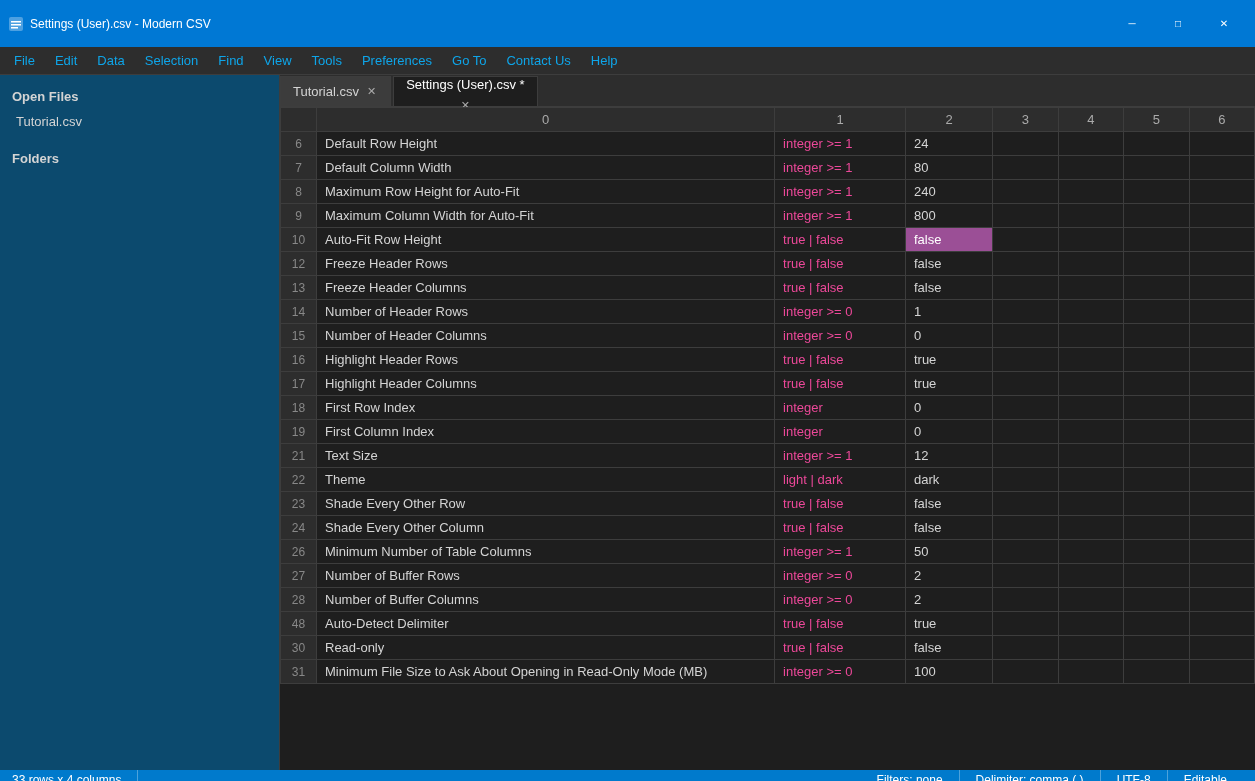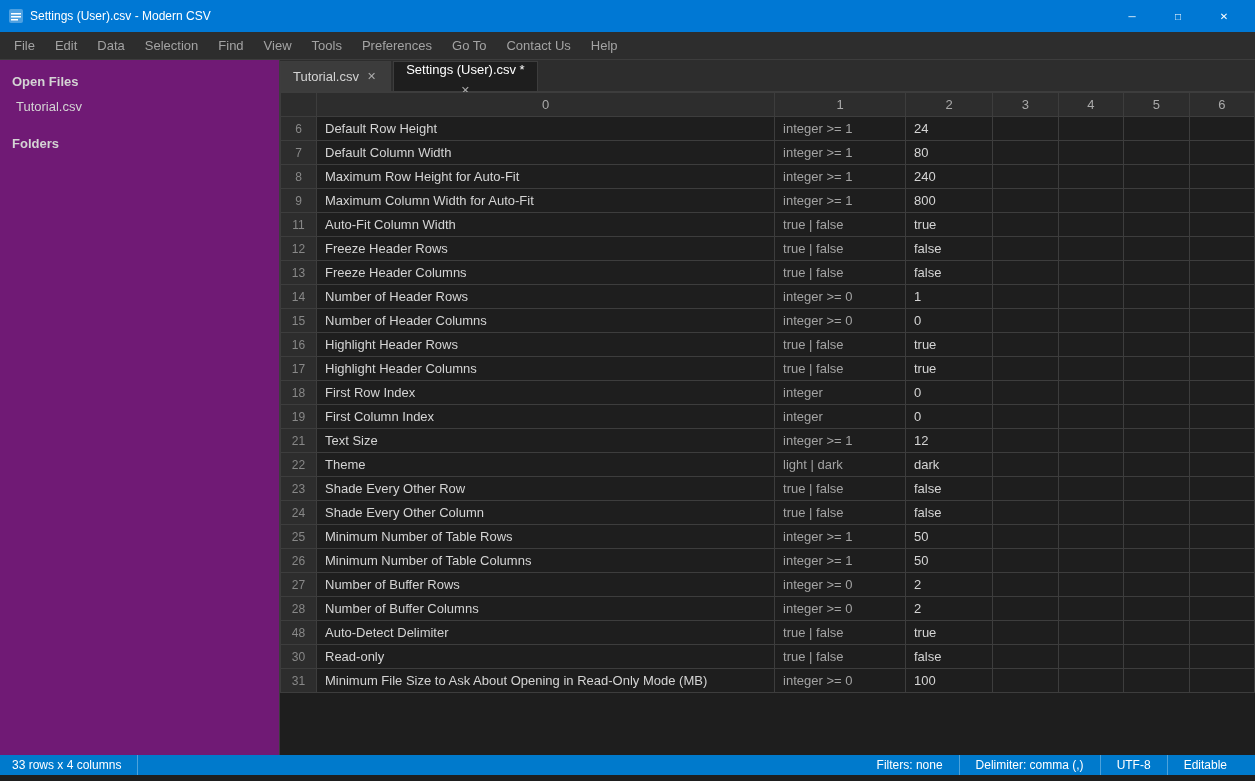--- a/index.html
+++ b/index.html
@@ -1,21 +1,21 @@
 <!DOCTYPE html>
 <html><head>
   <meta charset="utf-8">
   <style>
     * { margin: 0; padding: 0; box-sizing: border-box; }
     body { background: #1e1e1e; color: #d4d4d4; font-family: 'Segoe UI', Arial, sans-serif; font-size: 13px; overflow: hidden; height: 781px; width: 1255px; }
 
     
     #titlebar {
       background: #0078d4;
-      height: 32px;
+      height: 47px;
       display: flex;
       align-items: center;
       padding: 0 8px;
       user-select: none;
     }
     #titlebar .icon { width: 16px; height: 16px; margin-right: 6px; }
     #titlebar .title { flex: 1; font-size: 12px; color: #fff; }
     #titlebar .win-controls { display: flex; gap: 0; }
     .win-btn { width: 46px; height: 30px; display: flex; align-items: center; justify-content: center; color: #fff; font-size: 10px; cursor: pointer; }
 
@@ -24,35 +24,35 @@
       background: #2d2d2d;
       height: 28px;
       display: flex;
       align-items: center;
       padding: 0 4px;
       border-bottom: 1px solid #3d3d3d;
     }
     .menu-item {
       padding: 4px 10px;
       cursor: pointer;
-      color: #a3a3a3;
+      color: #0ea5e9;
       font-size: 13px;
       border-radius: 3px;
     }
 
     
     #main-layout {
       display: flex;
       height: calc(781px - 30px - 28px - 28px);
     }
 
     
     #sidebar {
       width: 280px;
-      background: #701a75;
+      background: #0c4a6e;
       border-right: 1px solid #3d3d3d;
       padding: 8px 0;
       flex-shrink: 0;
     }
     .sidebar-section-title {
       padding: 6px 12px;
       font-size: 13px;
       font-weight: bold;
       color: #d4d4d4;
     }
@@ -157,21 +157,21 @@
       text-align: center;
       min-width: 36px;
       width: 36px;
       font-size: 12px;
     }
     .data-row td.selected-cell {
       background: #9b4f96 !important;
       color: #fff;
     }
     .data-row td.col-0 { min-width: 420px; }
-    .data-row td.col-1 { min-width: 120px; color: #a3a3a3; }
+    .data-row td.col-1 { min-width: 120px; color: #ec4899; }
     .data-row td.col-2 { min-width: 80px; }
 
     
     #statusbar {
       background: #007acc;
       height: 20px;
       display: flex;
       align-items: center;
       padding: 0 12px;
       font-size: 12px;
@@ -291,24 +291,24 @@
               <td class="row-num">9</td>
               <td class="col-0">Maximum Column Width for Auto-Fit</td>
               <td class="col-1">integer &gt;= 1</td>
               <td class="col-2">800</td>
               <td></td>
               <td></td>
               <td></td>
               <td></td>
             </tr>
             <tr class="data-row">
-              <td class="row-num">11</td>
-              <td class="col-0">Auto-Fit Column Width</td>
-              <td class="col-1">true | false</td>
-              <td class="col-2">true</td>
+              <td class="row-num">10</td>
+              <td class="col-0">Auto-Fit Row Height</td>
+              <td class="col-1">true | false</td>
+              <td class="col-2 selected-cell">false</td>
               <td></td>
               <td></td>
               <td></td>
               <td></td>
             </tr>
             <tr class="data-row">
               <td class="row-num">12</td>
               <td class="col-0">Freeze Header Rows</td>
               <td class="col-1">true | false</td>
               <td class="col-2">false</td>
@@ -415,30 +415,20 @@
               <td></td>
               <td></td>
               <td></td>
               <td></td>
             </tr>
             <tr class="data-row">
               <td class="row-num">24</td>
               <td class="col-0">Shade Every Other Column</td>
               <td class="col-1">true | false</td>
               <td class="col-2">false</td>
-              <td></td>
-              <td></td>
-              <td></td>
-              <td></td>
-            </tr>
-            <tr class="data-row">
-              <td class="row-num">25</td>
-              <td class="col-0">Minimum Number of Table Rows</td>
-              <td class="col-1">integer &gt;= 1</td>
-              <td class="col-2">50</td>
               <td></td>
               <td></td>
               <td></td>
               <td></td>
             </tr>
             <tr class="data-row">
               <td class="row-num">26</td>
               <td class="col-0">Minimum Number of Table Columns</td>
               <td class="col-1">integer &gt;= 1</td>
               <td class="col-2">50</td>

